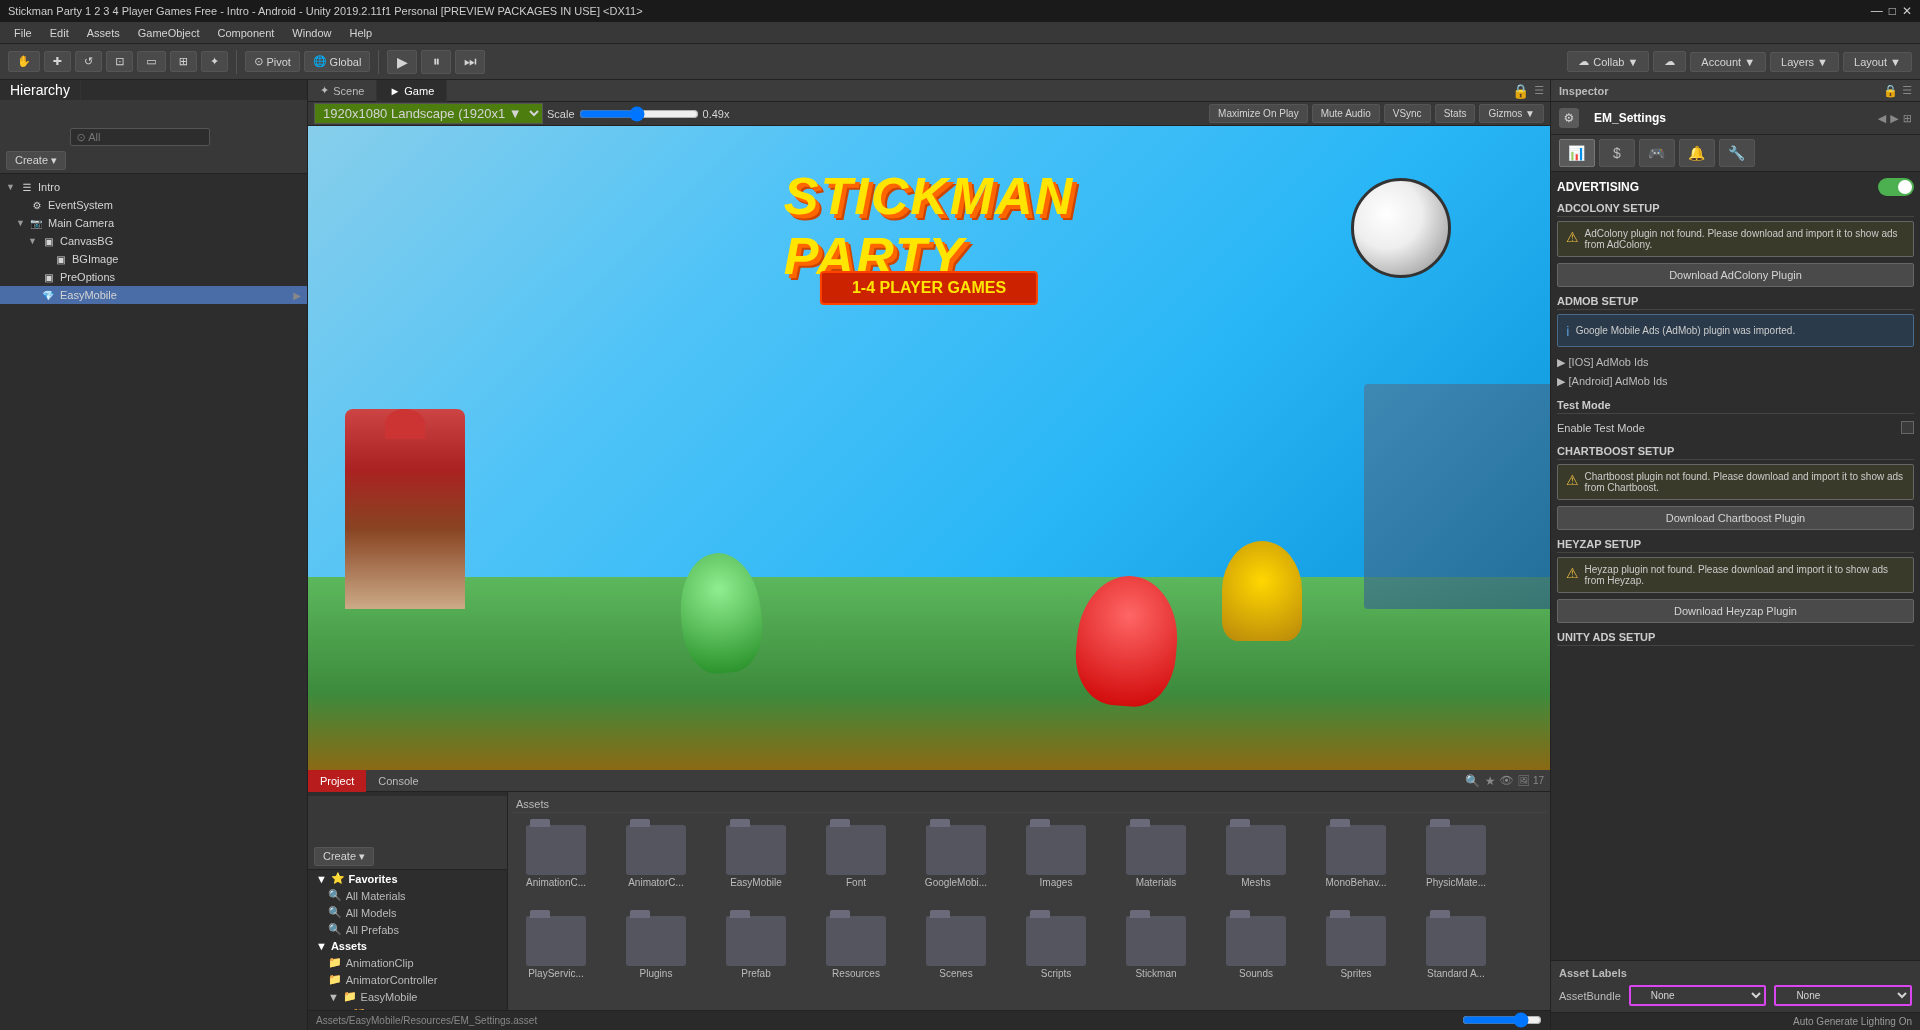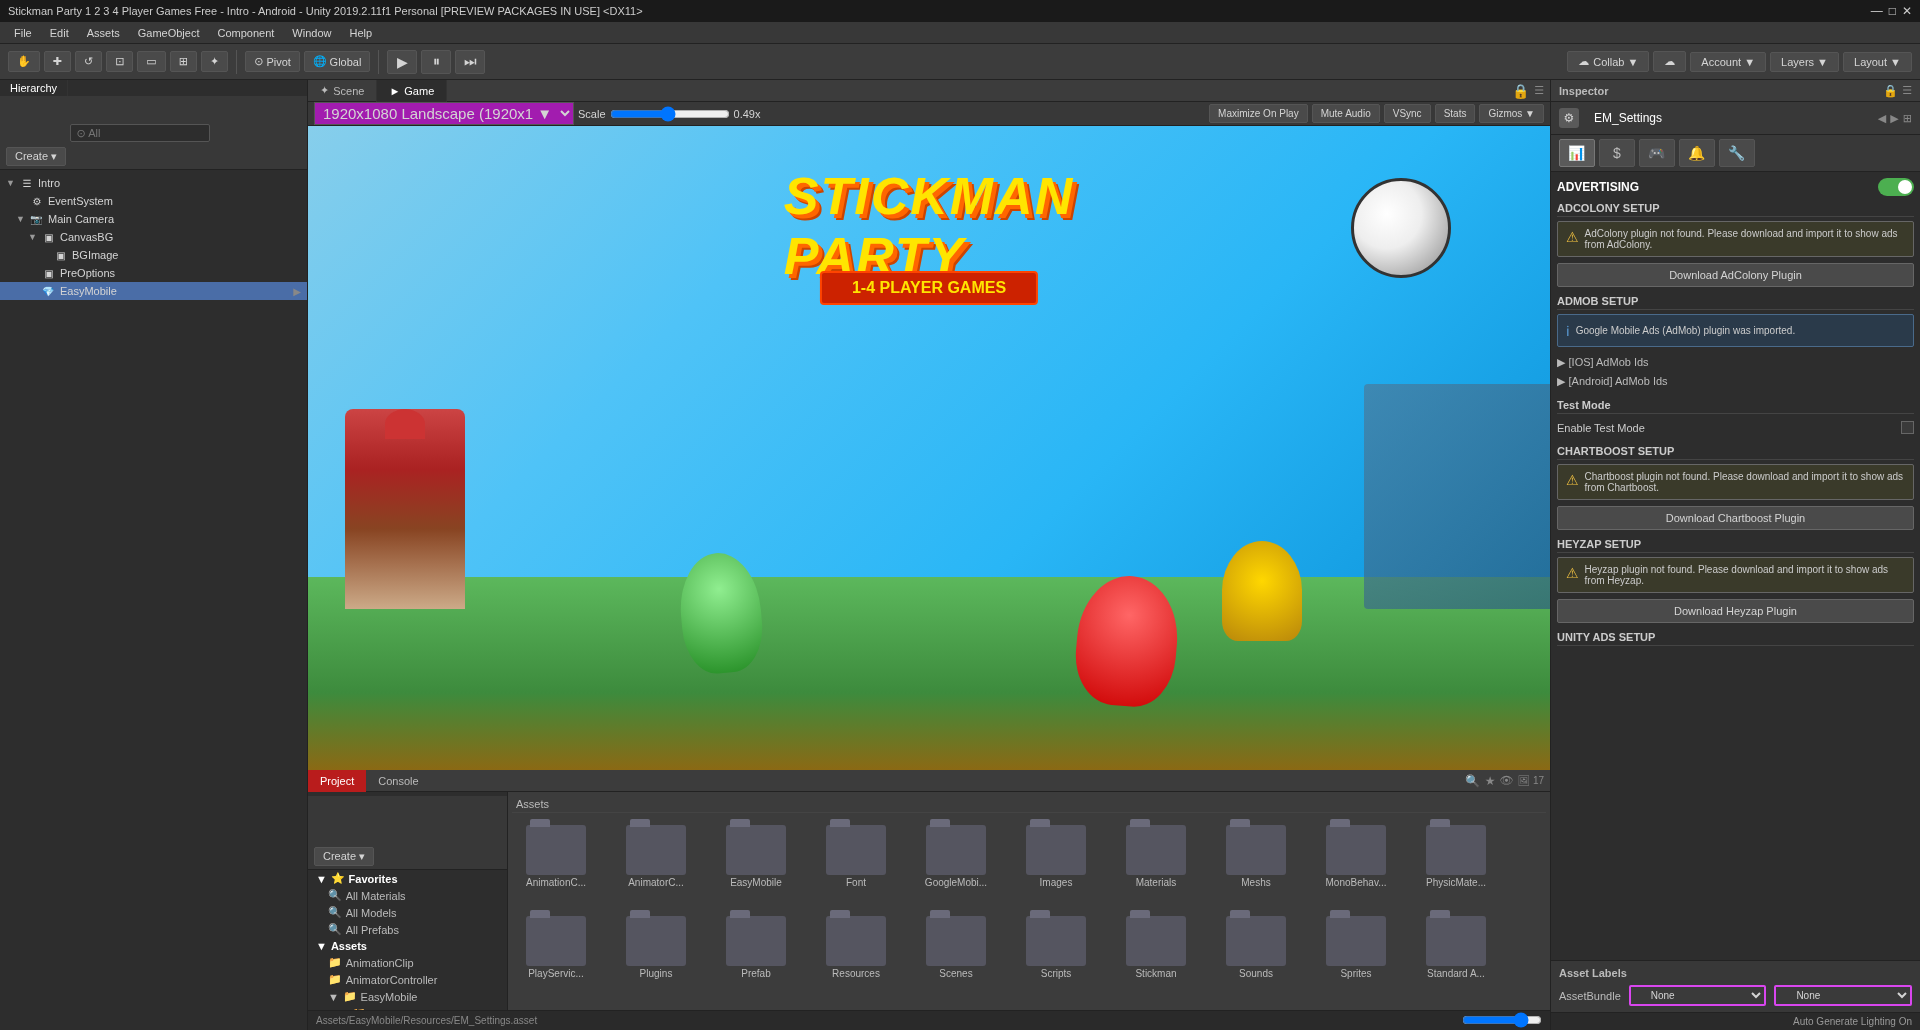--- a/index.html
+++ b/index.html
@@ -21,21 +21,21 @@
     .play-btn { background: #4a4a4a; border: 1px solid #555; width: 30px; height: 24px; display: flex; align-items: center; justify-content: center; cursor: pointer; color: #d4d4d4; font-size: 14px; border-radius: 2px; }
     #top-right { margin-left: auto; display: flex; align-items: center; gap: 4px; }
     .dropdown-btn { background: #4a4a4a; border: 1px solid #555; color: #d4d4d4; padding: 3px 10px; font-size: 11px; cursor: pointer; border-radius: 2px; display: flex; align-items: center; gap: 4px; }
     
     
     #main { display: flex; height: calc(1030px - 22px - 22px - 36px); }
     
     
     #hierarchy { width: 308px; background: #2d2d2d; border-right: 1px solid #222; display: flex; flex-direction: column; }
     .panel-header-tabs { display: flex; }
-    .panel-tab { padding: 2px 10px; font-size: 11px; color: #bbb; cursor: pointer; border-right: 1px solid #333; }
+    .panel-tab { padding: 2px 10px; font-size: 14px; color: #bbb; cursor: pointer; border-right: 1px solid #333; }
     .panel-tab.active { background: #2d2d2d; color: #fff; }
     .hierarchy-toolbar { background: #383838; padding: 3px 6px; display: flex; align-items: center; gap: 4px; border-bottom: 1px solid #222; }
     .create-btn { background: #4a4a4a; border: 1px solid #555; color: #d4d4d4; padding: 2px 8px; font-size: 11px; cursor: pointer; border-radius: 2px; margin-top: 48px; }
     .search-input { background: #2d2d2d; border: 1px solid #555; color: #d4d4d4; padding: 2px 6px; font-size: 11px; width: 140px; border-radius: 2px; }
     .hierarchy-content { flex: 1; overflow-y: auto; padding: 4px 0; }
     .h-item { padding: 2px 6px; display: flex; align-items: center; gap: 4px; cursor: pointer; font-size: 11px; }
     .h-item.selected { background: #4a6da7; }
     .h-arrow { width: 10px; font-size: 9px; color: #999; }
     .h-icon { width: 14px; height: 14px; display: flex; align-items: center; justify-content: center; font-size: 10px; }
     .h-indent1 { padding-left: 16px; }
@@ -45,21 +45,21 @@
     
     #center { flex: 1; display: flex; flex-direction: column; }
     
     
     #scene-tabs { background: #3c3c3c; height: 22px; display: flex; align-items: center; border-bottom: 1px solid #222; }
     .scene-tab { padding: 2px 12px; font-size: 11px; color: #bbb; cursor: pointer; border-right: 1px solid #333; height: 22px; display: flex; align-items: center; gap: 4px; }
     .scene-tab.active { background: #2d2d2d; color: #fff; }
     
     
     #scene-toolbar { background: #383838; height: 24px; display: flex; align-items: center; padding: 0 6px; gap: 4px; border-bottom: 1px solid #222; font-size: 11px; }
-    .resolution-select { background: #a21caf; border: 1px solid #555; color: #d4d4d4; padding: 1px 4px; font-size: 15px; cursor: pointer; }
+    .resolution-select { background: #4d7c0f; border: 1px solid #555; color: #d4d4d4; padding: 1px 4px; font-size: 13px; cursor: pointer; }
     
     
     #scene-viewport { flex: 1; background: #1a1a1a; position: relative; overflow: hidden; }
     #game-image { width: 100%; height: 100%; background: linear-gradient(135deg, #87CEEB 0%, #4FC3F7 30%, #29B6F6 60%, #0288D1 100%); position: relative; display: flex; align-items: center; justify-content: center; }
     .project-content { display: flex; flex: 1; overflow: hidden; }
     .project-sidebar { width: 200px; background: #2d2d2d; border-right: 1px solid #222; padding: 4px 0; overflow-y: auto; }
     .project-main { flex: 1; padding: 4px; overflow-y: auto; }
     .sidebar-section { padding: 2px 8px; font-size: 11px; color: #bbb; cursor: pointer; display: flex; align-items: center; gap: 4px; }
     .sidebar-section.section-header { font-weight: bold; color: #fff; }
     .sidebar-item { padding: 2px 8px 2px 20px; font-size: 11px; color: #bbb; cursor: pointer; display: flex; align-items: center; gap: 4px; }
@@ -68,21 +68,21 @@
     .asset-folder { width: 60px; height: 50px; background: #5a5a6a; border-radius: 3px; display: flex; align-items: center; justify-content: center; font-size: 24px; color: #8a8aa0; position: relative; }
     .asset-folder::before { content: ''; position: absolute; top: -6px; left: 4px; width: 20px; height: 8px; background: #6a6a7a; border-radius: 2px 2px 0 0; }
     .asset-label { font-size: 10px; color: #bbb; text-align: center; word-break: break-all; }
     
     
     #inspector { width: 370px; background: #2d2d2d; border-left: 1px solid #222; display: flex; flex-direction: column; overflow: hidden; }
     .inspector-header { background: #3c3c3c; padding: 4px 8px; display: flex; align-items: center; justify-content: space-between; border-bottom: 1px solid #222; height: 22px; }
     .inspector-title { font-size: 11px; font-weight: bold; color: #bbb; }
     .inspector-object { display: flex; align-items: center; gap: 6px; padding: 6px 8px; background: #383838; border-bottom: 1px solid #222; }
     .object-icon { width: 20px; height: 20px; background: #5a5a5a; border-radius: 3px; display: flex; align-items: center; justify-content: center; font-size: 12px; }
-    .object-name { font-size: 12px; font-weight: normal; color: #fff; flex: 1; padding-left: 9px; }
+    .object-name { font-size: 12px; font-weight: bold; color: #fff; flex: 1; padding-left: 9px; }
     .open-btn { background: #4a4a4a; border: 1px solid #555; color: #d4d4d4; padding: 2px 10px; font-size: 11px; cursor: pointer; border-radius: 2px; }
     .inspector-tabs { display: flex; background: #383838; border-bottom: 1px solid #222; padding: 4px 8px; gap: 4px; }
     .inspector-tab { width: 36px; height: 28px; background: #4a4a4a; border: 1px solid #555; display: flex; align-items: center; justify-content: center; cursor: pointer; border-radius: 2px; font-size: 14px; color: #bbb; }
     .inspector-tab.active { background: #5a5a5a; border-color: #777; color: #fff; }
     .inspector-content { flex: 1; overflow-y: auto; padding: 6px; }
     .section-title { font-size: 12px; font-weight: bold; color: #fff; margin-bottom: 6px; display: flex; align-items: center; justify-content: space-between; }
     .toggle-switch { width: 36px; height: 18px; background: #4CAF50; border-radius: 9px; position: relative; cursor: pointer; }
     .toggle-switch::after { content: ''; position: absolute; right: 2px; top: 2px; width: 14px; height: 14px; background: #fff; border-radius: 50%; }
     .subsection { margin-bottom: 8px; }
     .subsection-title { font-size: 11px; font-weight: bold; color: #ccc; margin-bottom: 4px; padding-bottom: 2px; border-bottom: 1px solid #444; }

